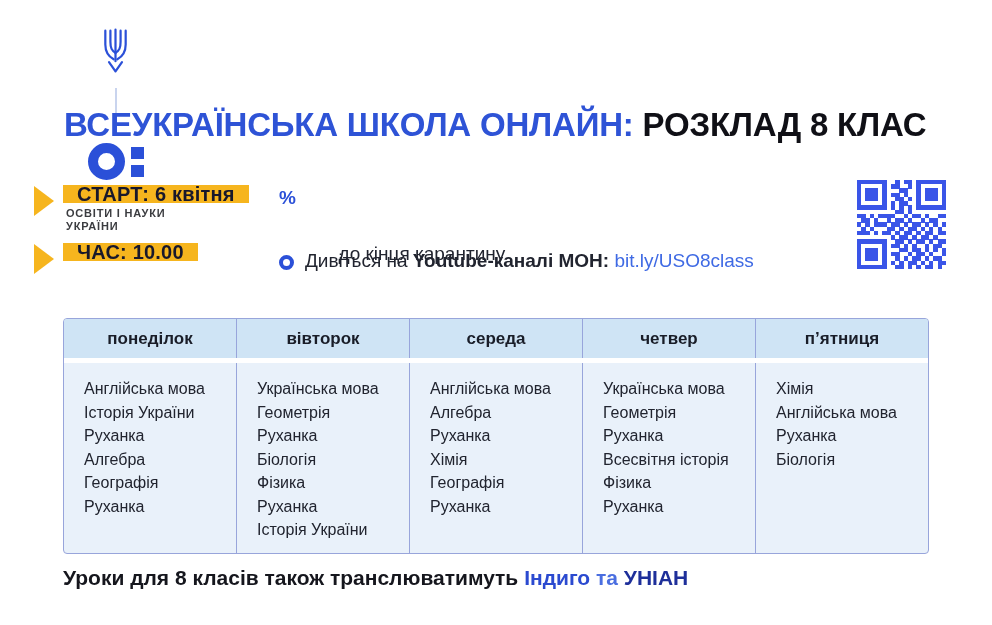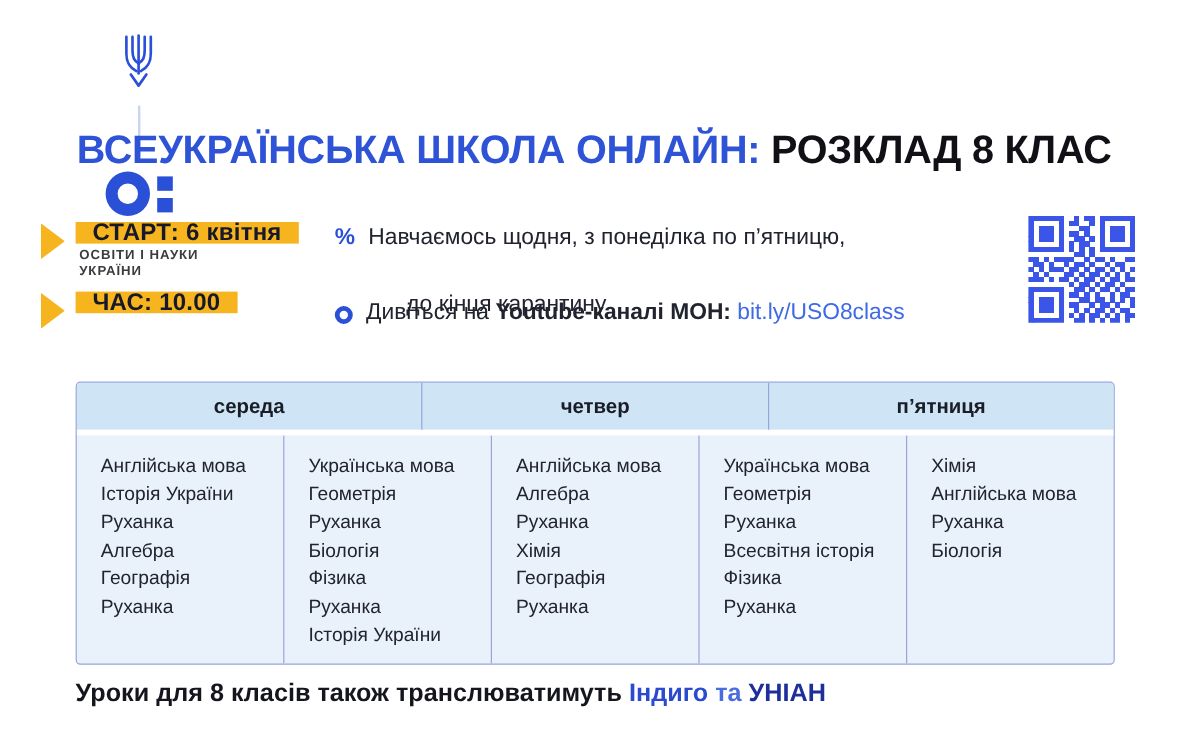--- a/index.html
+++ b/index.html
@@ -109,21 +109,21 @@
 
   <div class="title"><span class="hl">ВСЕУКРАЇНСЬКА ШКОЛА ОНЛАЙН: </span><span class="rest">РОЗКЛАД 8 КЛАС</span></div>
 
   <span class="chevron row1"></span>
   <div class="badge row1">СТАРТ: 6 квітня</div>
   <span class="chevron row2"></span>
   <div class="badge row2">ЧАС: 10.00</div>
 
   <div class="note note1">
     <span class="note-icon-percent">%</span>
-    <span><span>Навчаємось щодня, з понеділка по п’ятницю,</span><br>
+    <span><br>
       <span>до кінця карантину</span></span>
   </div>
   <div class="note note2">
     <span class="ring-icon"></span>
     <span><span>Дивіться на </span><span class="bold">Youtube-каналі МОН: </span><span class="link">bit.ly/USO8class</span></span>
   </div>
 
   <div class="qr">
     <svg viewBox="0 0 21 21" id="qr-svg">
         <rect x="0" y="0" width="1.04" height="1.04"></rect>
@@ -364,20 +364,22 @@
         <rect x="12" y="20" width="1.04" height="1.04"></rect>
         <rect x="14" y="20" width="1.04" height="1.04"></rect>
         <rect x="16" y="20" width="1.04" height="1.04"></rect>
         <rect x="17" y="20" width="1.04" height="1.04"></rect>
         <rect x="19" y="20" width="1.04" height="1.04"></rect>
       </svg>
   </div>
 
   <div class="schedule">
     <div class="thead">
+        <div class="th">понеділок</div>
+        <div class="th">вівторок</div>
         <div class="th">середа</div>
         <div class="th">четвер</div>
         <div class="th">п’ятниця</div>
       </div>
     <div class="tbody">
         <div class="td">
           <div class="subject">Англійська мова</div>
           <div class="subject">Історія України</div>
           <div class="subject">Руханка</div>
           <div class="subject">Алгебра</div>

